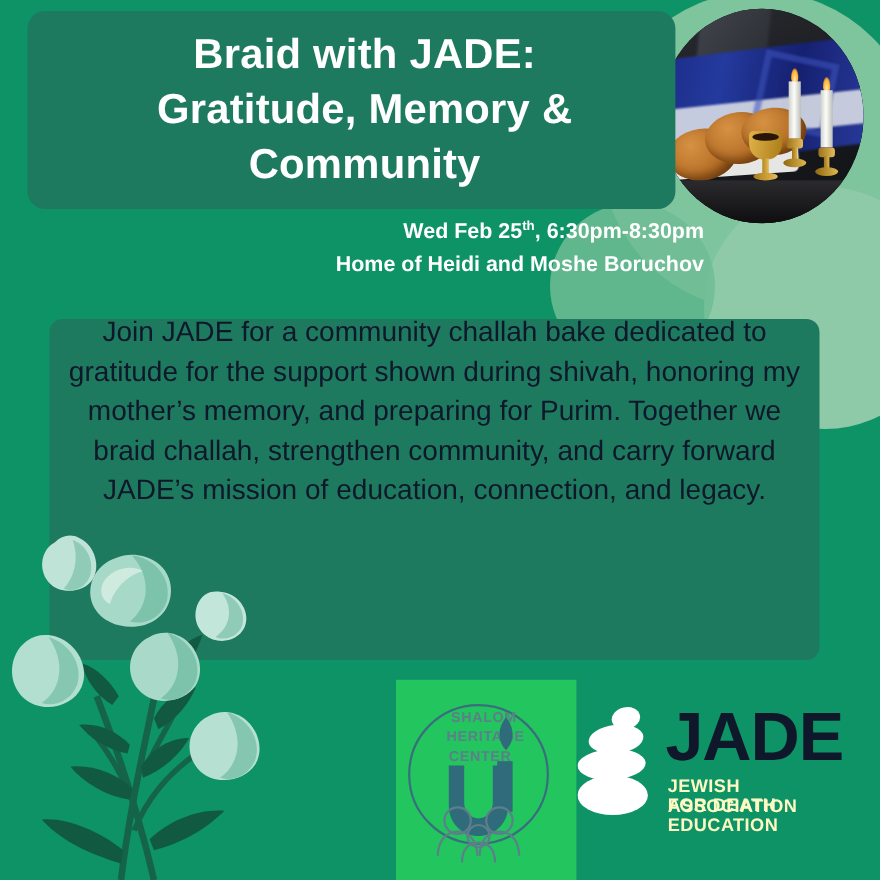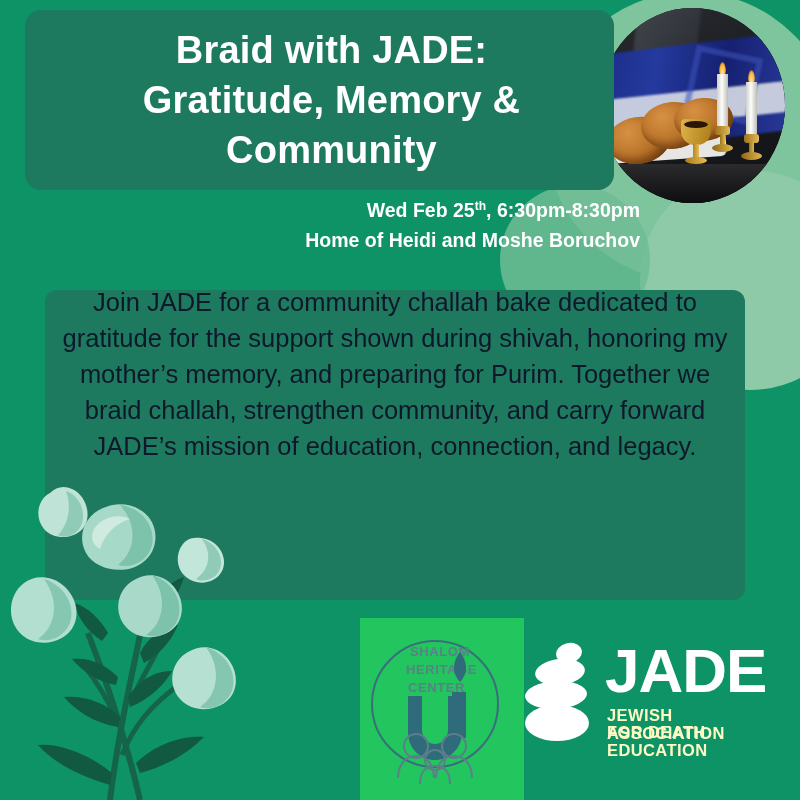--- a/index.html
+++ b/index.html
@@ -202,21 +202,21 @@
   #shc-inner { position:absolute; left: 8px; top: 8px; width: 134px; height: 160px; }
 
   
   #jade-logo {
     position:absolute; left: 525px; top: 640px;
     width: 262px; height: 112px;
   }
   #jade-stones { position:absolute; left: 0; top: 2px; width: 72px; height: 100px; }
   #jade-word {
     position:absolute; left: 80px; top: 0px;
-    color:#ffffff; font-size: 62px; font-weight: bold; letter-spacing: -1px; line-height: 1;
+    color:#0f172a; font-size: 62px; font-weight: bold; letter-spacing: -1px; line-height: 1;
   }
   #jade-sub1, #jade-sub2 {
     position:absolute; left: 82px;
     color:#fef9c3; font-size: 16.5px; font-weight: bold; letter-spacing: .4px; line-height:1.12;
   }
   #jade-sub1 { top: 66px; }
   #jade-sub2 { top: 83px; }
 </style>
 </head>
 <body>

